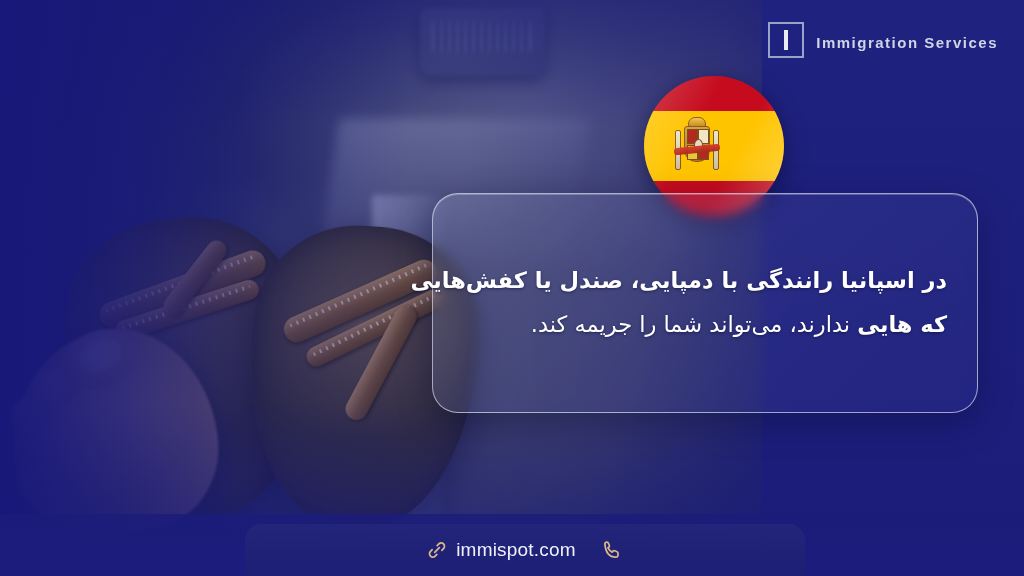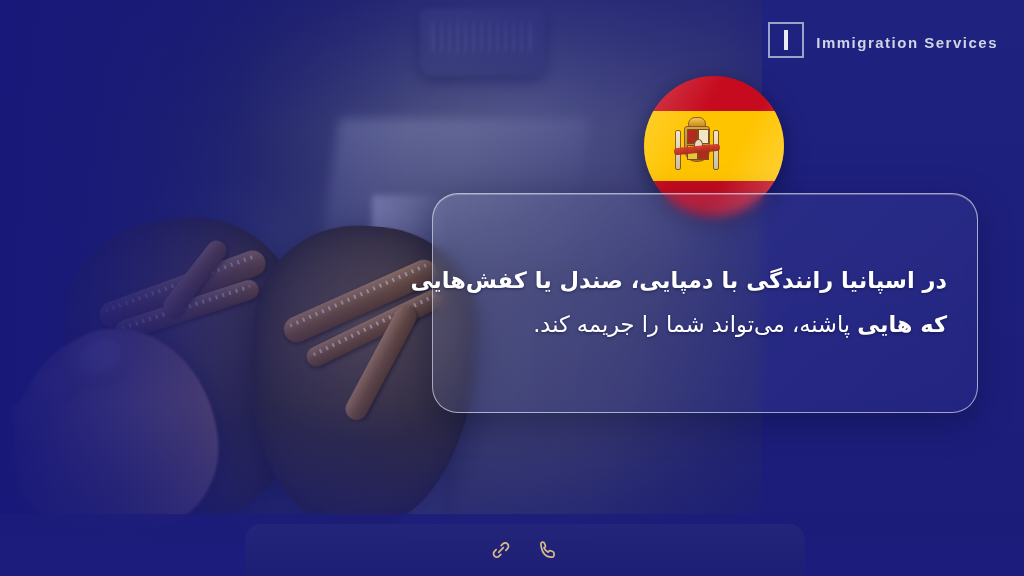--- a/index.html
+++ b/index.html
@@ -330,32 +330,33 @@
       <div class="ribbon"></div>
     </div>
     <div class="flag-sheen"></div>
   </div>
 
   <div class="card">
     <div class="quote-line">
       <span class="b">در اسپانیا رانندگی با دمپایی، صندل یا کفش‌هایی</span>
     </div>
     <div class="quote-line">
-      <span class="b">که هایی</span><span class="n"> پاشنه، می‌تواند شما را جریمه کند.</span>
+      <span class="b">که هایی</span><span class="n"> ندارند، می‌تواند شما را جریمه کند.</span>
     </div>
   </div>
 
   <div class="footer-bar">
 
     <div class="contact">
       <svg class="ico" viewBox="0 0 24 24" fill="none" stroke-width="1.9" stroke-linecap="round">
         <path d="M9.5 14.5 14.5 9.5"></path>
         <path d="M12.2 7.2 14 5.4a3.6 3.6 0 0 1 5.1 5.1l-1.8 1.8"></path>
         <path d="M11.8 16.8 10 18.6a3.6 3.6 0 0 1-5.1-5.1l1.8-1.8"></path>
       </svg>
+      <span class="contact-text">immispot.com</span>
     </div>
 
 
     <div class="contact">
       <svg class="ico" viewBox="0 0 24 24" fill="none" stroke-width="1.9" stroke-linejoin="round">
         <path d="M5.2 3.4c1 0 1.7.6 2 1.5l.8 2.2c.25.7.05 1.4-.5 1.85l-1 .8c.95 2 2.6 3.65 4.6 4.6l.8-1c.45-.55 1.15-.75 1.85-.5l2.2.8c.9.3 1.5 1 1.5 2v2.1c0 1.2-1 2.2-2.2 2.05C8.1 19.9 4.1 15.9 3.15 5.6 3.05 4.4 4 3.4 5.2 3.4Z"></path>
       </svg>
     </div>
 
   </div>

